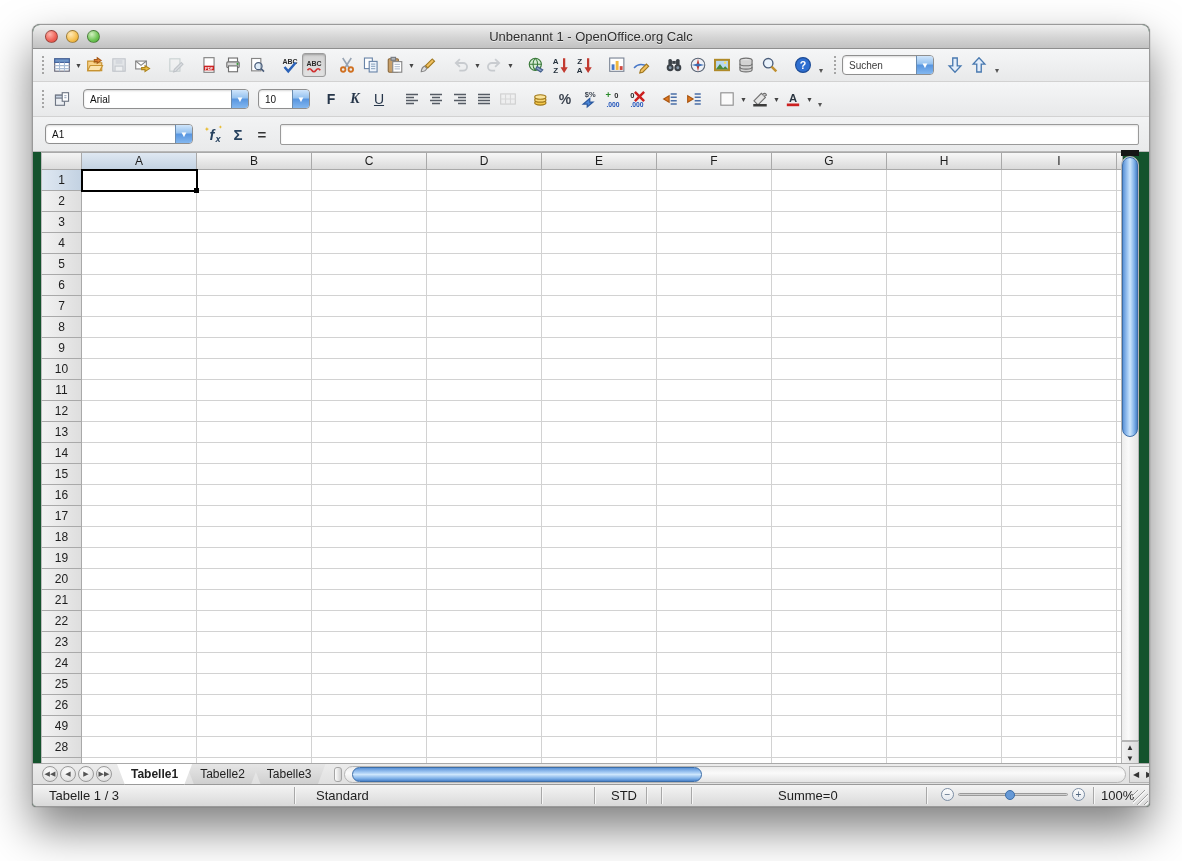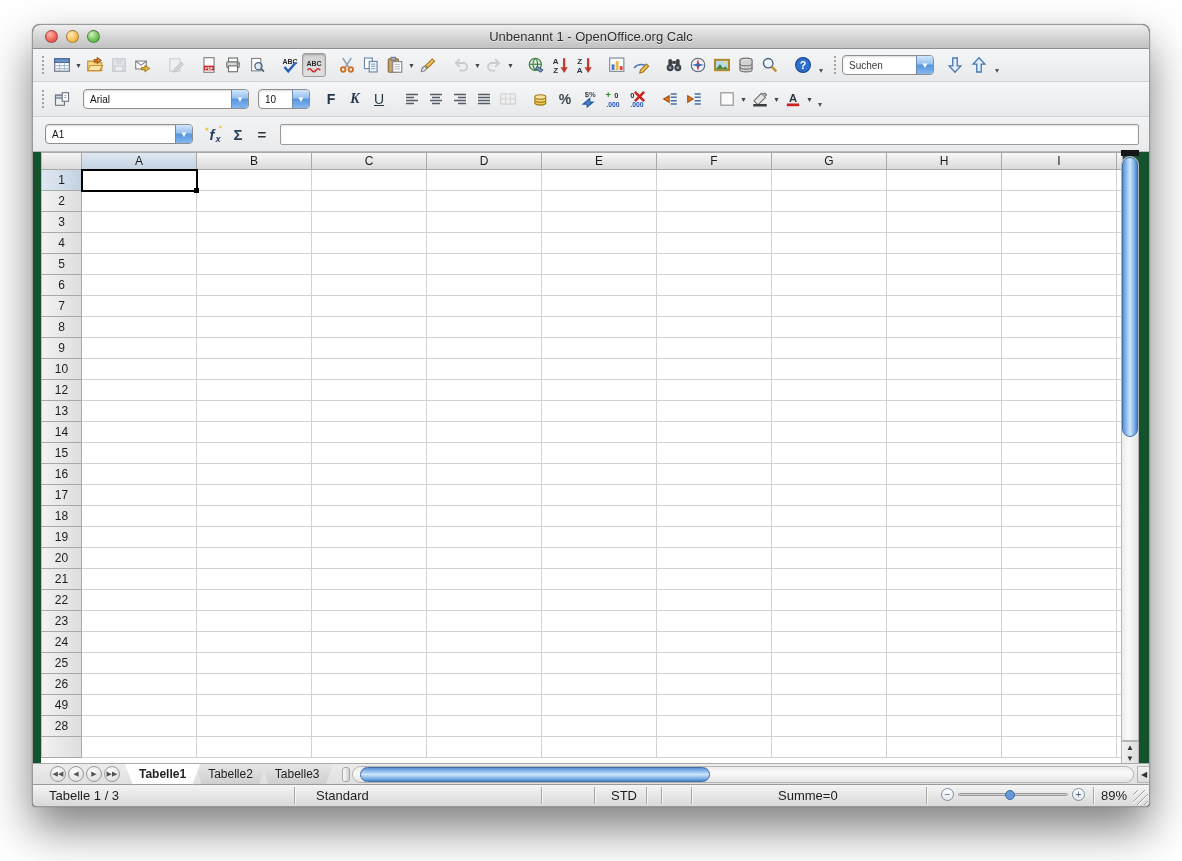--- a/index.html
+++ b/index.html
@@ -80,21 +80,21 @@
   #vscroll { position:absolute; right:10px; top:125px; width:18px; height:615px; }
   .vsplit { position:absolute; left:0; top:0; width:18px; height:6px; background:#161616; }
   .vtrack { position:absolute; left:0; top:6px; width:18px; height:585px; background:linear-gradient(90deg,#ececec,#fafafa 40%,#e4e4e4); border:1px solid #b5b5b5; border-radius:9px 9px 0 0; }
   .vthumb { position:absolute; left:1px; top:7px; width:16px; height:280px; border-radius:8px;
     background:linear-gradient(90deg,#5b93d8,#a8cdf5 35%,#cde6fc 50%,#7fb1e8 80%,#4a82c8);
     border:1px solid #3d6ea8; }
   .vbtns { position:absolute; left:0; bottom:0; width:18px; height:24px; background:linear-gradient(90deg,#f2f2f2,#dcdcdc); border:1px solid #b5b5b5; display:flex; flex-direction:column; align-items:center; justify-content:center; }
   .vbtns span { font-size:8px; line-height:11px; color:#333; }
 
   
-  #tabrow { position:absolute; left:0; right:0; bottom:22px; height:21px; background:linear-gradient(#ececec,#e0e0e0); border-top:1px solid #a9a9a9; display:flex; align-items:stretch; padding-left:16px; }
+  #tabrow { position:absolute; left:0; right:0; bottom:22px; height:21px; background:linear-gradient(#ececec,#e0e0e0); border-top:1px solid #a9a9a9; display:flex; align-items:stretch; padding-left:8px; }
   .navbtn { width:16px; height:16px; margin:2px 1px; border-radius:50%; border:1px solid #9a9a9a;
     background:radial-gradient(circle at 40% 30%, #fdfdfd, #d8d8d8); display:flex; align-items:center; justify-content:center;
     font-size:7px; color:#555; flex:0 0 auto; }
   .sheet-tab { position:relative; height:21px; padding:0 14px; display:flex; align-items:center; font-size:12px; color:#222;
     clip-path:polygon(0 0, 100% 0, calc(100% - 8px) 100%, 8px 100%);
     background:linear-gradient(#e6e6e6,#cfcfcf); border-bottom:1px solid #9a9a9a; margin-left:-6px; flex:0 0 auto; }
   .sheet-tab.first { margin-left:4px; }
   .sheet-tab.active { background:#ffffff; font-weight:bold; z-index:2; }
   .tab-splitter { width:8px; height:15px; margin:3px 2px 0 8px; background:linear-gradient(90deg,#fdfdfd,#cfcfcf); border:1px solid #a5a5a5; border-radius:3px; flex:0 0 auto; }
   .htrack { position:relative; flex:0 0 auto; width:782px; height:17px; margin-top:2px; background:linear-gradient(#ececec,#fafafa 40%,#e4e4e4); border:1px solid #b5b5b5; border-radius:9px; }
@@ -642,20 +642,33 @@
           <div class="cell"></div>
           <div class="cell"></div>
           <div class="cell"></div>
           <div class="cell"></div>
           <div class="cell"></div>
           <div class="cell"></div>
           <div class="cell"></div>
           <div class="cell sliver"></div>
         </div>
         <div class="grid-row">
+          <div class="rowh">11</div>
+          <div class="cell"></div>
+          <div class="cell"></div>
+          <div class="cell"></div>
+          <div class="cell"></div>
+          <div class="cell"></div>
+          <div class="cell"></div>
+          <div class="cell"></div>
+          <div class="cell"></div>
+          <div class="cell"></div>
+          <div class="cell sliver"></div>
+        </div>
+        <div class="grid-row">
           <div class="rowh">12</div>
           <div class="cell"></div>
           <div class="cell"></div>
           <div class="cell"></div>
           <div class="cell"></div>
           <div class="cell"></div>
           <div class="cell"></div>
           <div class="cell"></div>
           <div class="cell"></div>
           <div class="cell"></div>
@@ -932,17 +945,17 @@
     <span class="stext" style="left:745px;">Summe=0</span>
     <div class="sdiv" style="left:893px;"></div>
     <div class="zoomctl" style="left:908px;">
       <div class="zoomsign">−</div>
       <div class="zoomtrack">
         <div class="zoomthumb"></div>
       </div>
       <div class="zoomsign">+</div>
     </div>
     <div class="sdiv" style="left:1060px;"></div>
-    <span class="stext" style="left:1068px;">89%</span>
+    <span class="stext" style="left:1068px;">100%</span>
     <div class="resize-grip"></div>
   </div>
 
 </div>
 
 </body></html>

